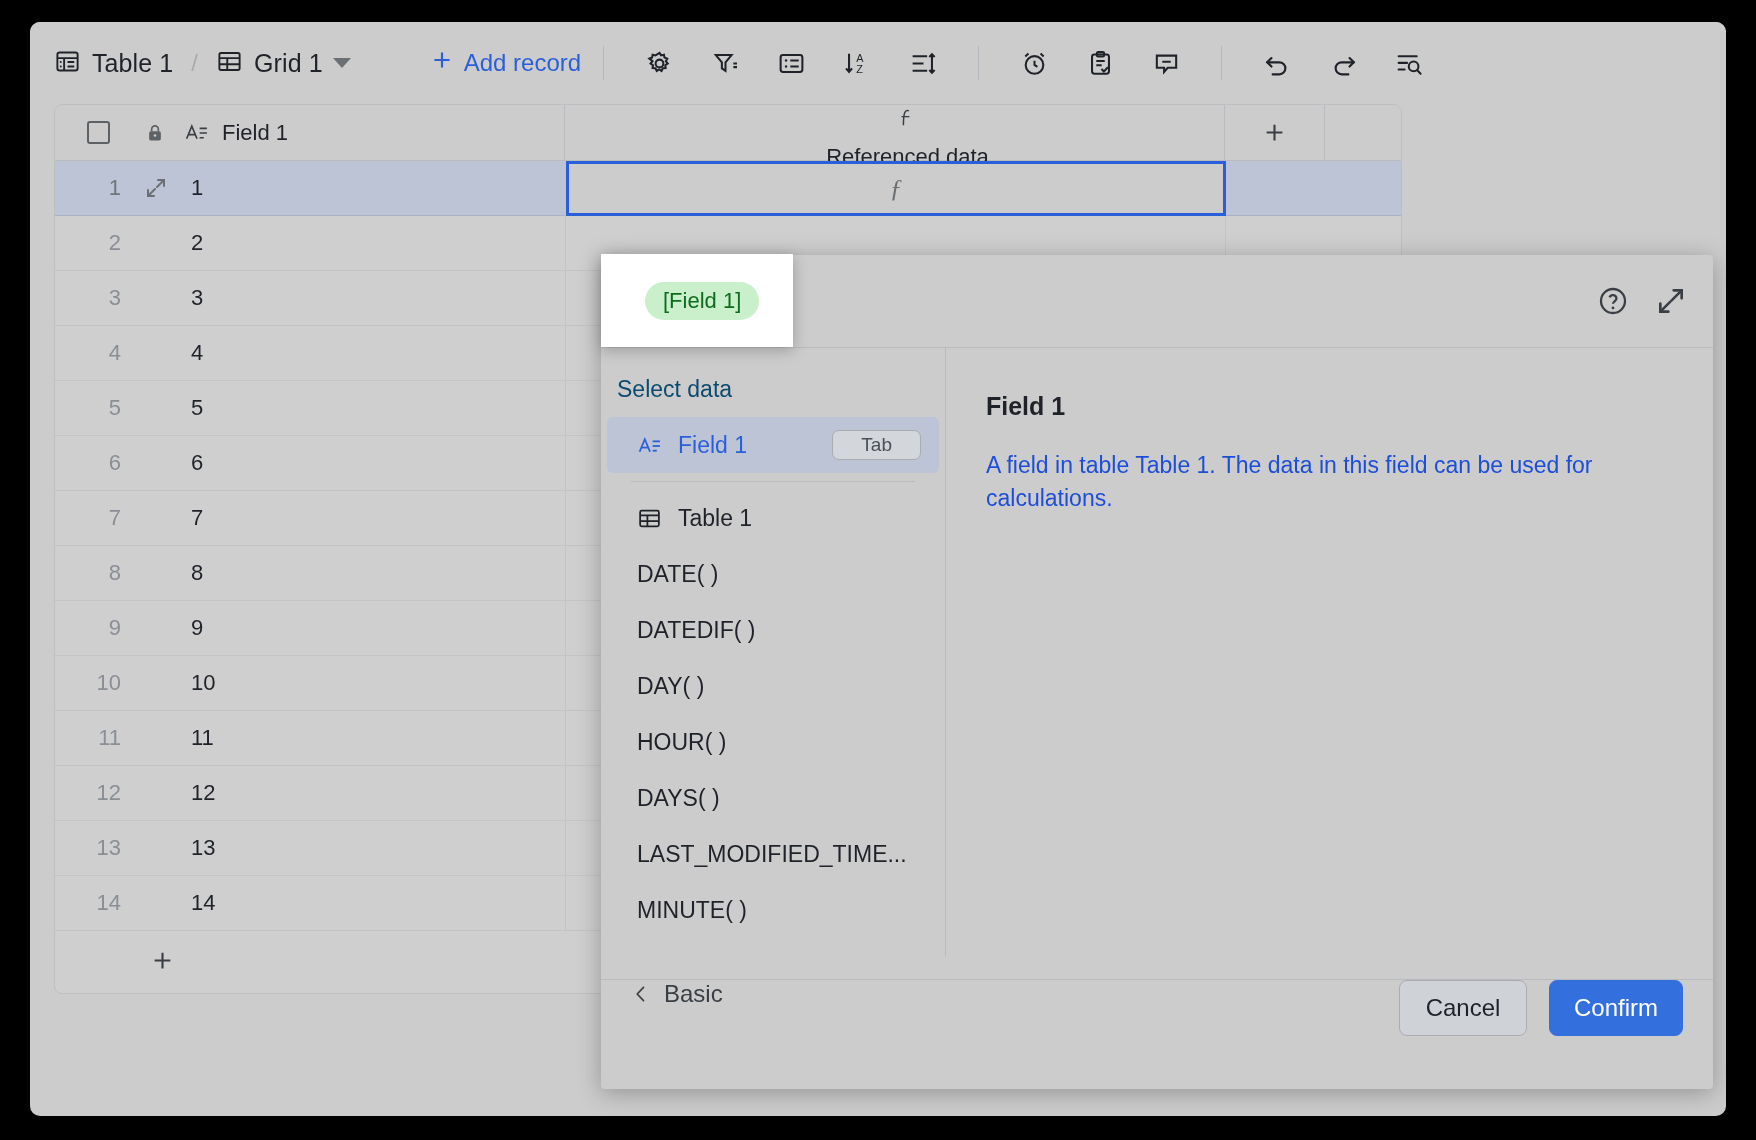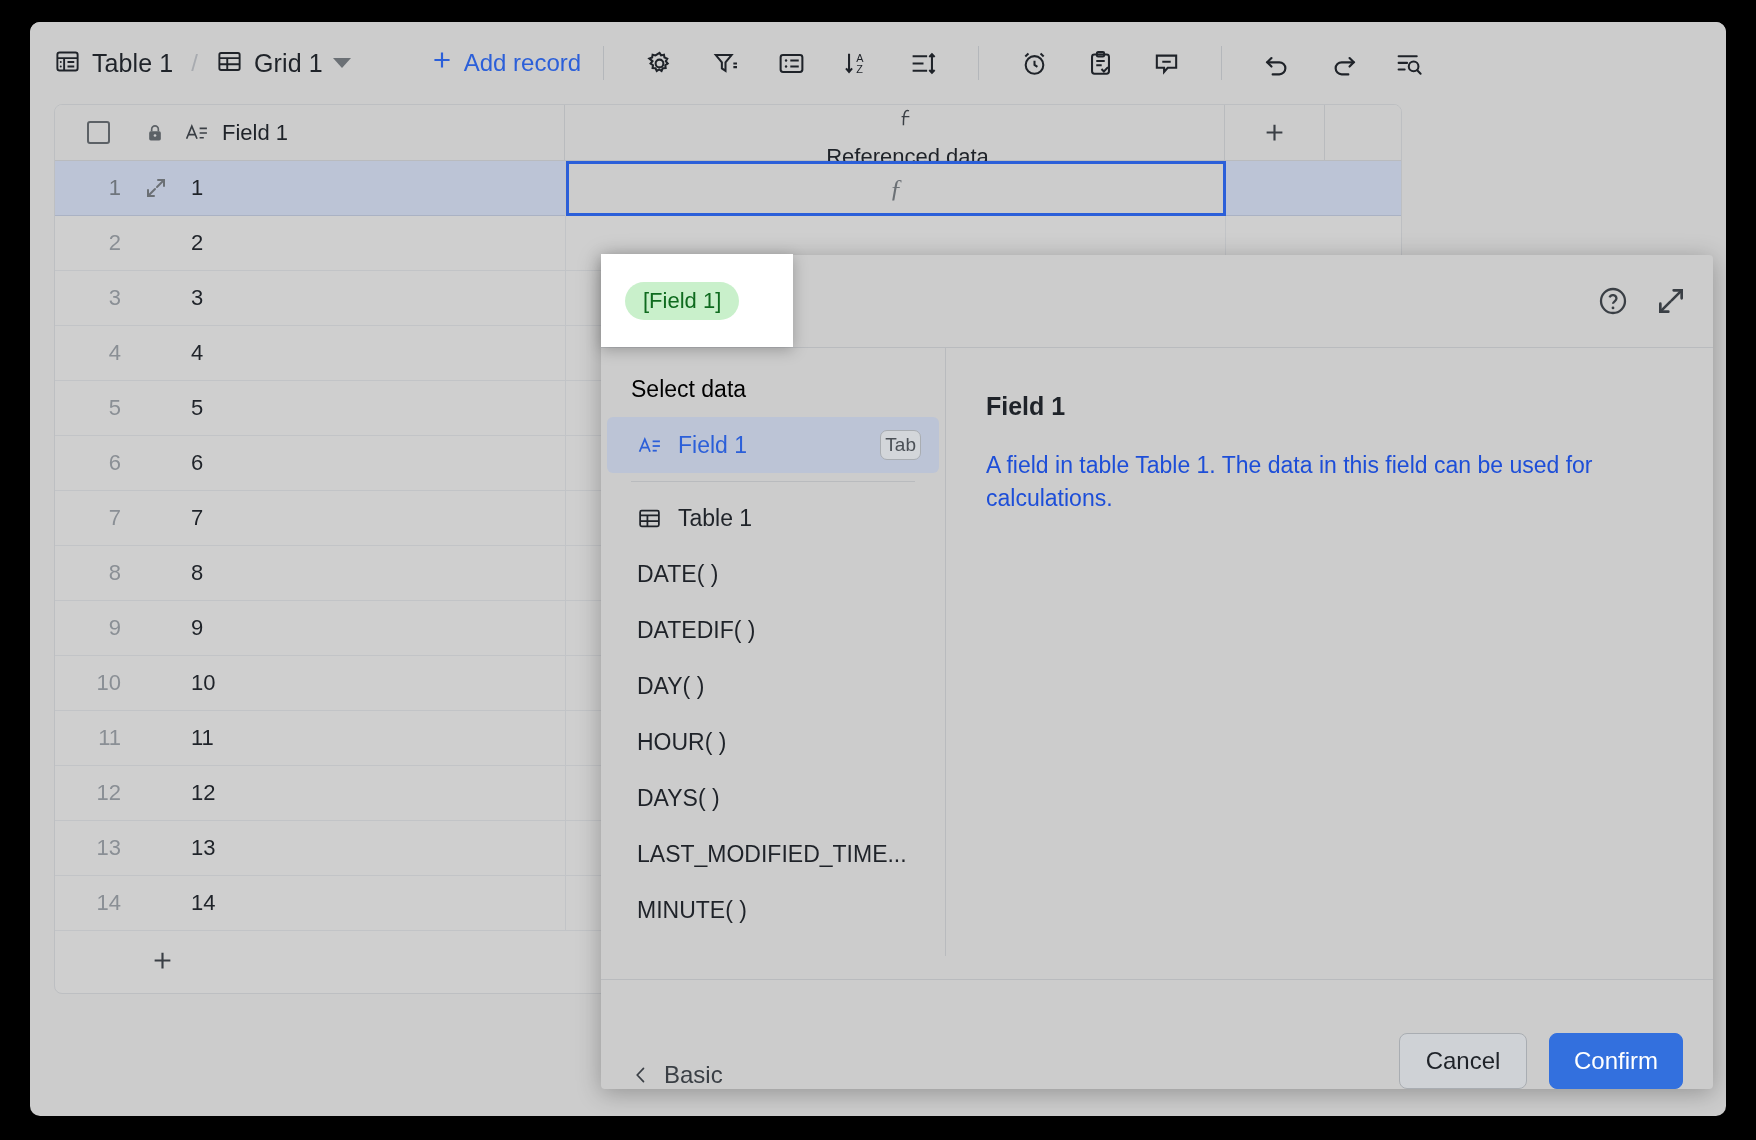--- a/index.html
+++ b/index.html
@@ -115,21 +115,21 @@
     display: flex; align-items: center; justify-content: center;
     z-index: 5;
   }
 
   
   .tag-popup {
     position: absolute; left: 571px; top: 232px;
     width: 192px; height: 93px;
     background: #ffffff;
     box-shadow: 0 3px 14px rgba(0,0,0,.25);
-    display: flex; align-items: center; padding-left: 24px;
+    display: flex; align-items: center; padding-left: 44px;
     z-index: 30;
   }
   .field-tag {
     background: #c9f0cb; color: #0f6b1f;
     border-radius: 20px; padding: 6px 18px;
     font-size: 22px; white-space: nowrap;
   }
 
   
   .panel {
@@ -149,47 +149,47 @@
   }
   .panel-head .ic { cursor: pointer; display: flex; }
   .panel-body { flex: 1; display: flex; min-height: 0; }
   .fn-list {
     width: 345px; flex: none;
     border-right: 1px solid #b9bbbe;
     padding: 18px 0 0 0;
     overflow: hidden;
   }
   .fn-group {
-    font-size: 23px; color: #000000;
-    padding: 10px 0 14px 30px;
+    font-size: 23px; color: #0c4a6e;
+    padding: 10px 0 14px 16px;
   }
   .fn-item {
     display: flex; align-items: center; gap: 16px;
     height: 56px; padding: 0 18px 0 30px;
     font-size: 23px; color: #1f2329; cursor: pointer;
     margin: 0 6px; border-radius: 6px;
   }
   .fn-item.active { background: #bcc4d6; color: #2b5fd9; }
   .fn-item .kbd {
     margin-left: auto;
     border: 1px solid #a9adb2; border-radius: 7px;
-    padding: 3px 4px; font-size: 19px; color: #4b5056;
+    padding: 3px 28px; font-size: 19px; color: #4b5056;
     background: #d3d6da;
   }
   .fn-sep { height: 1px; background: #b9bbbe; margin: 8px 30px; }
   .fn-clip { overflow: hidden; }
 
   .detail { flex: 1; padding: 44px 40px 0 40px; }
   .detail-title { font-size: 25px; font-weight: bold; color: #1f2329; margin-bottom: 28px; }
   .detail-text { font-size: 23px; color: #1d4ed8; line-height: 1.45; max-width: 620px; }
 
   .panel-foot {
     height: 110px; flex: none;
     border-top: 1px solid #b9bbbe;
-    display: flex; align-items: flex-end;
+    display: flex; align-items: flex-start;
     padding: 0 30px;
     margin-top: 23px;
   }
   .back-basic {
     display: flex; align-items: center; gap: 13px;
     font-size: 24px; color: #3a3f45; cursor: pointer;
   }
   .foot-actions { margin-left: auto; display: flex; gap: 22px; }
   .btn {
     height: 56px; min-width: 128px; padding: 0 24px;

